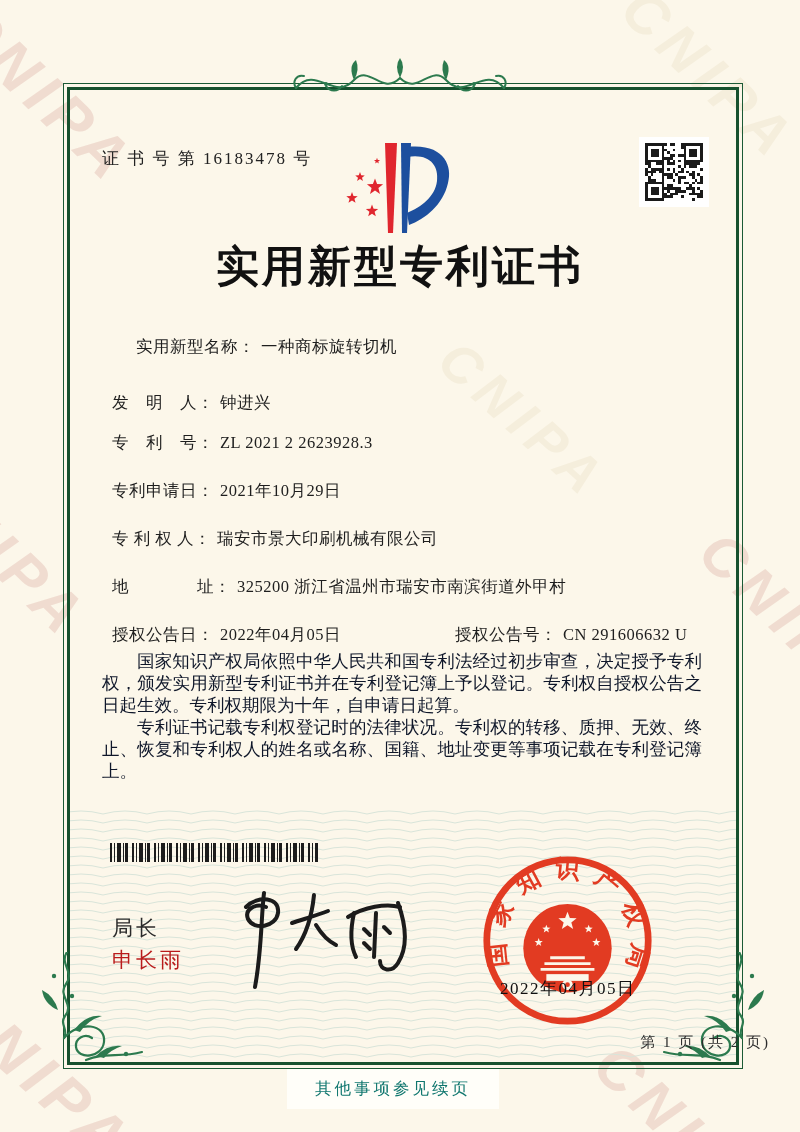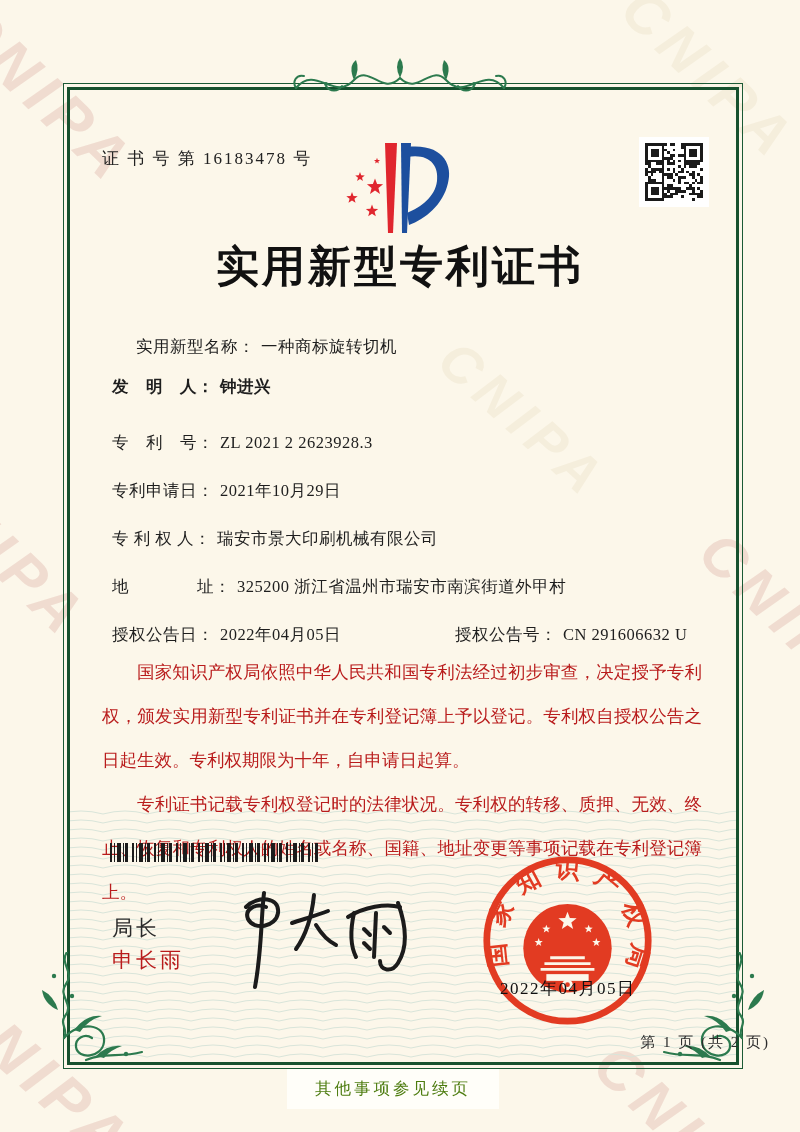--- a/index.html
+++ b/index.html
@@ -24,22 +24,22 @@
   .content{position:absolute;z-index:4;color:#222;}
 
   #cert-no{left:102px;top:147px;font-size:17px;letter-spacing:2px;}
   #title{left:0;top:238px;width:800px;text-align:center;font-size:43px;font-weight:700;
          letter-spacing:3px;color:#111;}
 
   .row{position:absolute;left:112px;font-size:16.5px;letter-spacing:0.5px;color:#1e1e1e;z-index:4;}
   .row .lbl{margin-right:6px;}
   .row .extra{position:absolute;left:343px;white-space:nowrap;}
 
-  #paragraphs{left:102px;top:650px;width:600px;font-size:17.5px;line-height:44px;
-      color:#b91c1c;text-align:justify;}
+  #paragraphs{left:102px;top:650px;width:600px;font-size:17.5px;line-height:22px;
+      color:#0f172a;text-align:justify;}
   #paragraphs p{margin:0;text-indent:2em;}
 
   #barcode{position:absolute;left:110px;top:843px;width:208px;height:19px;z-index:4;
       background:repeating-linear-gradient(90deg,
         #1c1c1c 0 2px,rgba(0,0,0,0) 2px 4px,
         #1c1c1c 4px 5px,rgba(0,0,0,0) 5px 7px,
         #1c1c1c 7px 11px,rgba(0,0,0,0) 11px 13px,
         #1c1c1c 13px 14px,rgba(0,0,0,0) 14px 15px,
         #1c1c1c 15px 18px,rgba(0,0,0,0) 18px 22px);}
 
@@ -48,21 +48,21 @@
   #director-name{left:112px;top:946px;font-size:21px;letter-spacing:3px;
       font-family:"Liberation Sans",sans-serif;color:#b91c1c;}
 
   #signature{position:absolute;left:228px;top:883px;z-index:5;}
   #seal{position:absolute;left:481px;top:854px;z-index:4;}
   #seal-date{left:500px;top:977px;font-size:17px;letter-spacing:1.5px;color:#101010;z-index:5;}
 
   #page-info{left:0;top:1033px;width:770px;text-align:right;font-size:15px;color:#2c2c2c;letter-spacing:2px;}
 
   #footer-box{position:absolute;left:287px;top:1069px;padding:9px 28px;background:#fffef9;z-index:4;}
-  #footer-note{font-size:16.5px;letter-spacing:3px;color:#4d7c0f;}
+  #footer-note{font-size:16.5px;letter-spacing:3px;color:#0f766e;}
 
   #qr-box{position:absolute;left:639px;top:137px;width:58px;height:58px;background:#ffffff;
       padding:6px;z-index:4;}
   #logo{position:absolute;left:343px;top:139px;z-index:4;}
 </style>
 </head>
 <body>
 
 <div id="page">
 
@@ -403,21 +403,21 @@
         <rect x="6" y="20" width="1" height="1" fill="#1a1a1a"></rect>
         <rect x="17" y="20" width="1" height="1" fill="#1a1a1a"></rect>
       </svg>
   </div>
 
   <div class="content" id="title">实用新型专利证书</div>
 
   <div class="row" style="top:336px;margin-left:24px;">
     <span class="lbl">实用新型名称：</span><span>一种商标旋转切机</span>
   </div>
-  <div class="row" style="top:376px;font-weight:bold;">
+  <div class="row" style="top:392px;">
     <span class="lbl">发　明　人：</span><span>钟进兴</span>
   </div>
   <div class="row" style="top:432px;">
     <span class="lbl">专　利　号：</span><span>ZL 2021 2 2623928.3</span>
   </div>
   <div class="row" style="top:480px;">
     <span class="lbl">专利申请日：</span><span>2021年10月29日</span>
   </div>
   <div class="row" style="top:528px;">
     <span class="lbl">专 利 权 人：</span><span>瑞安市景大印刷机械有限公司</span>

